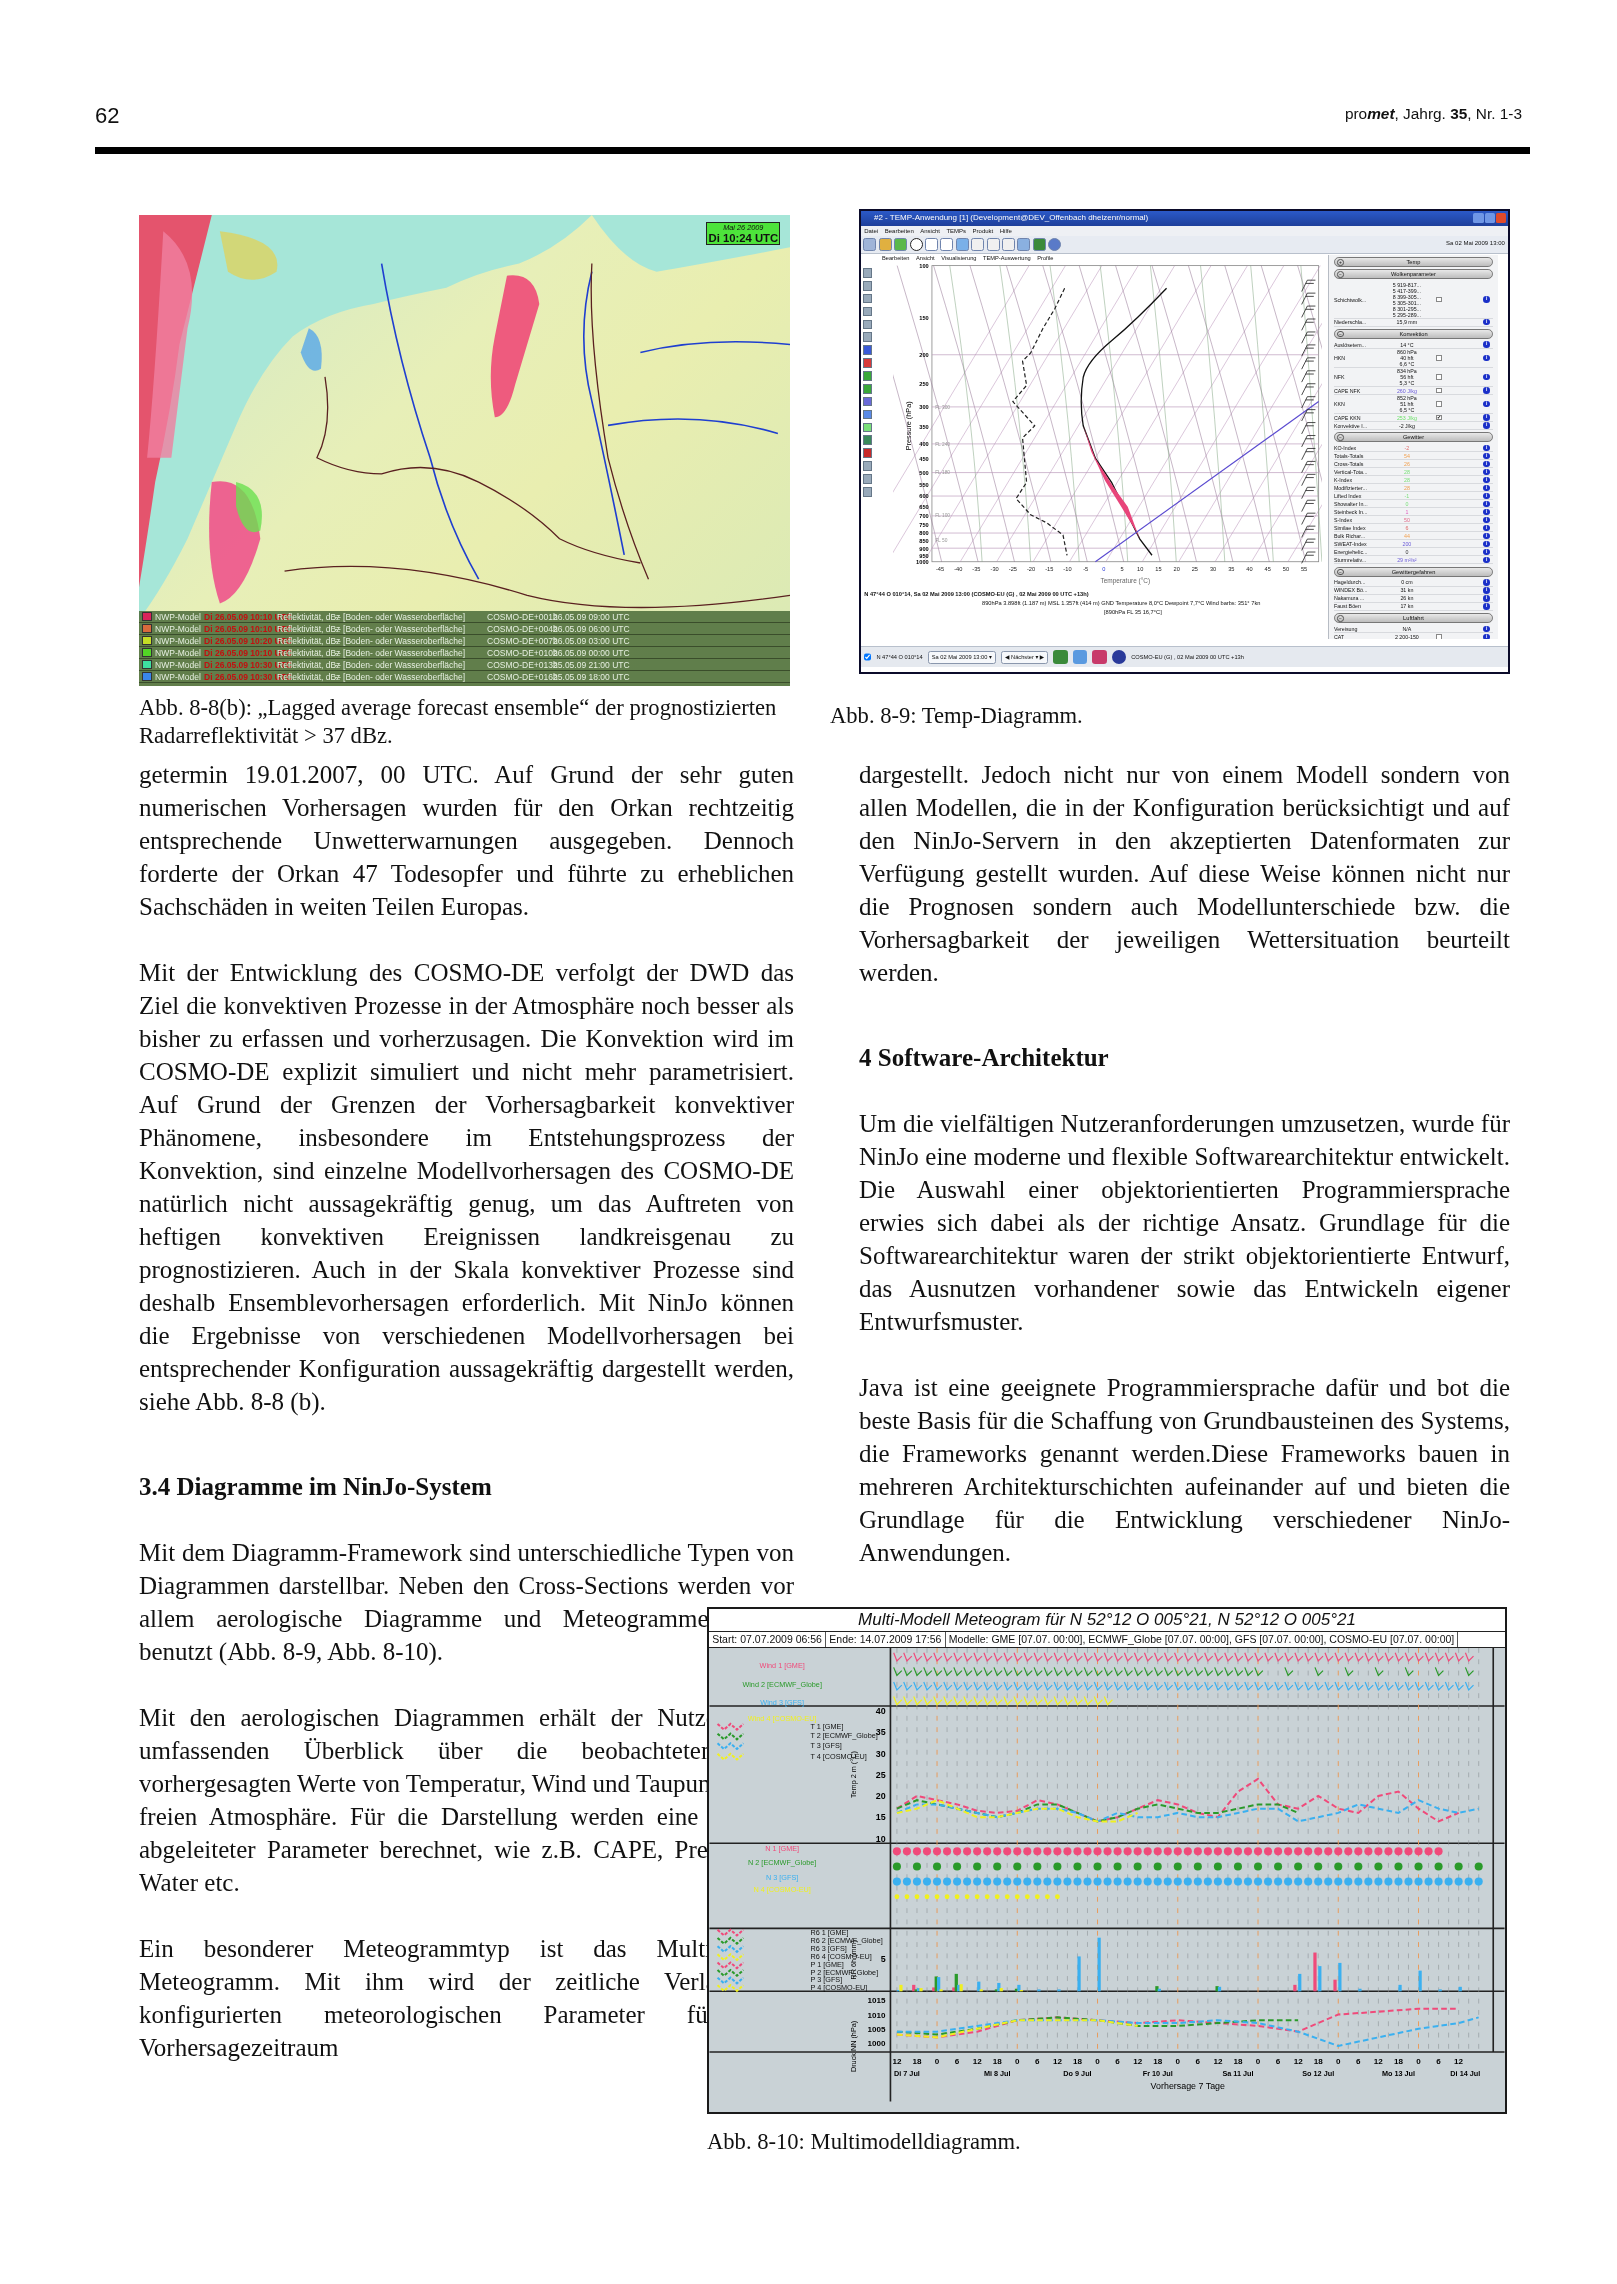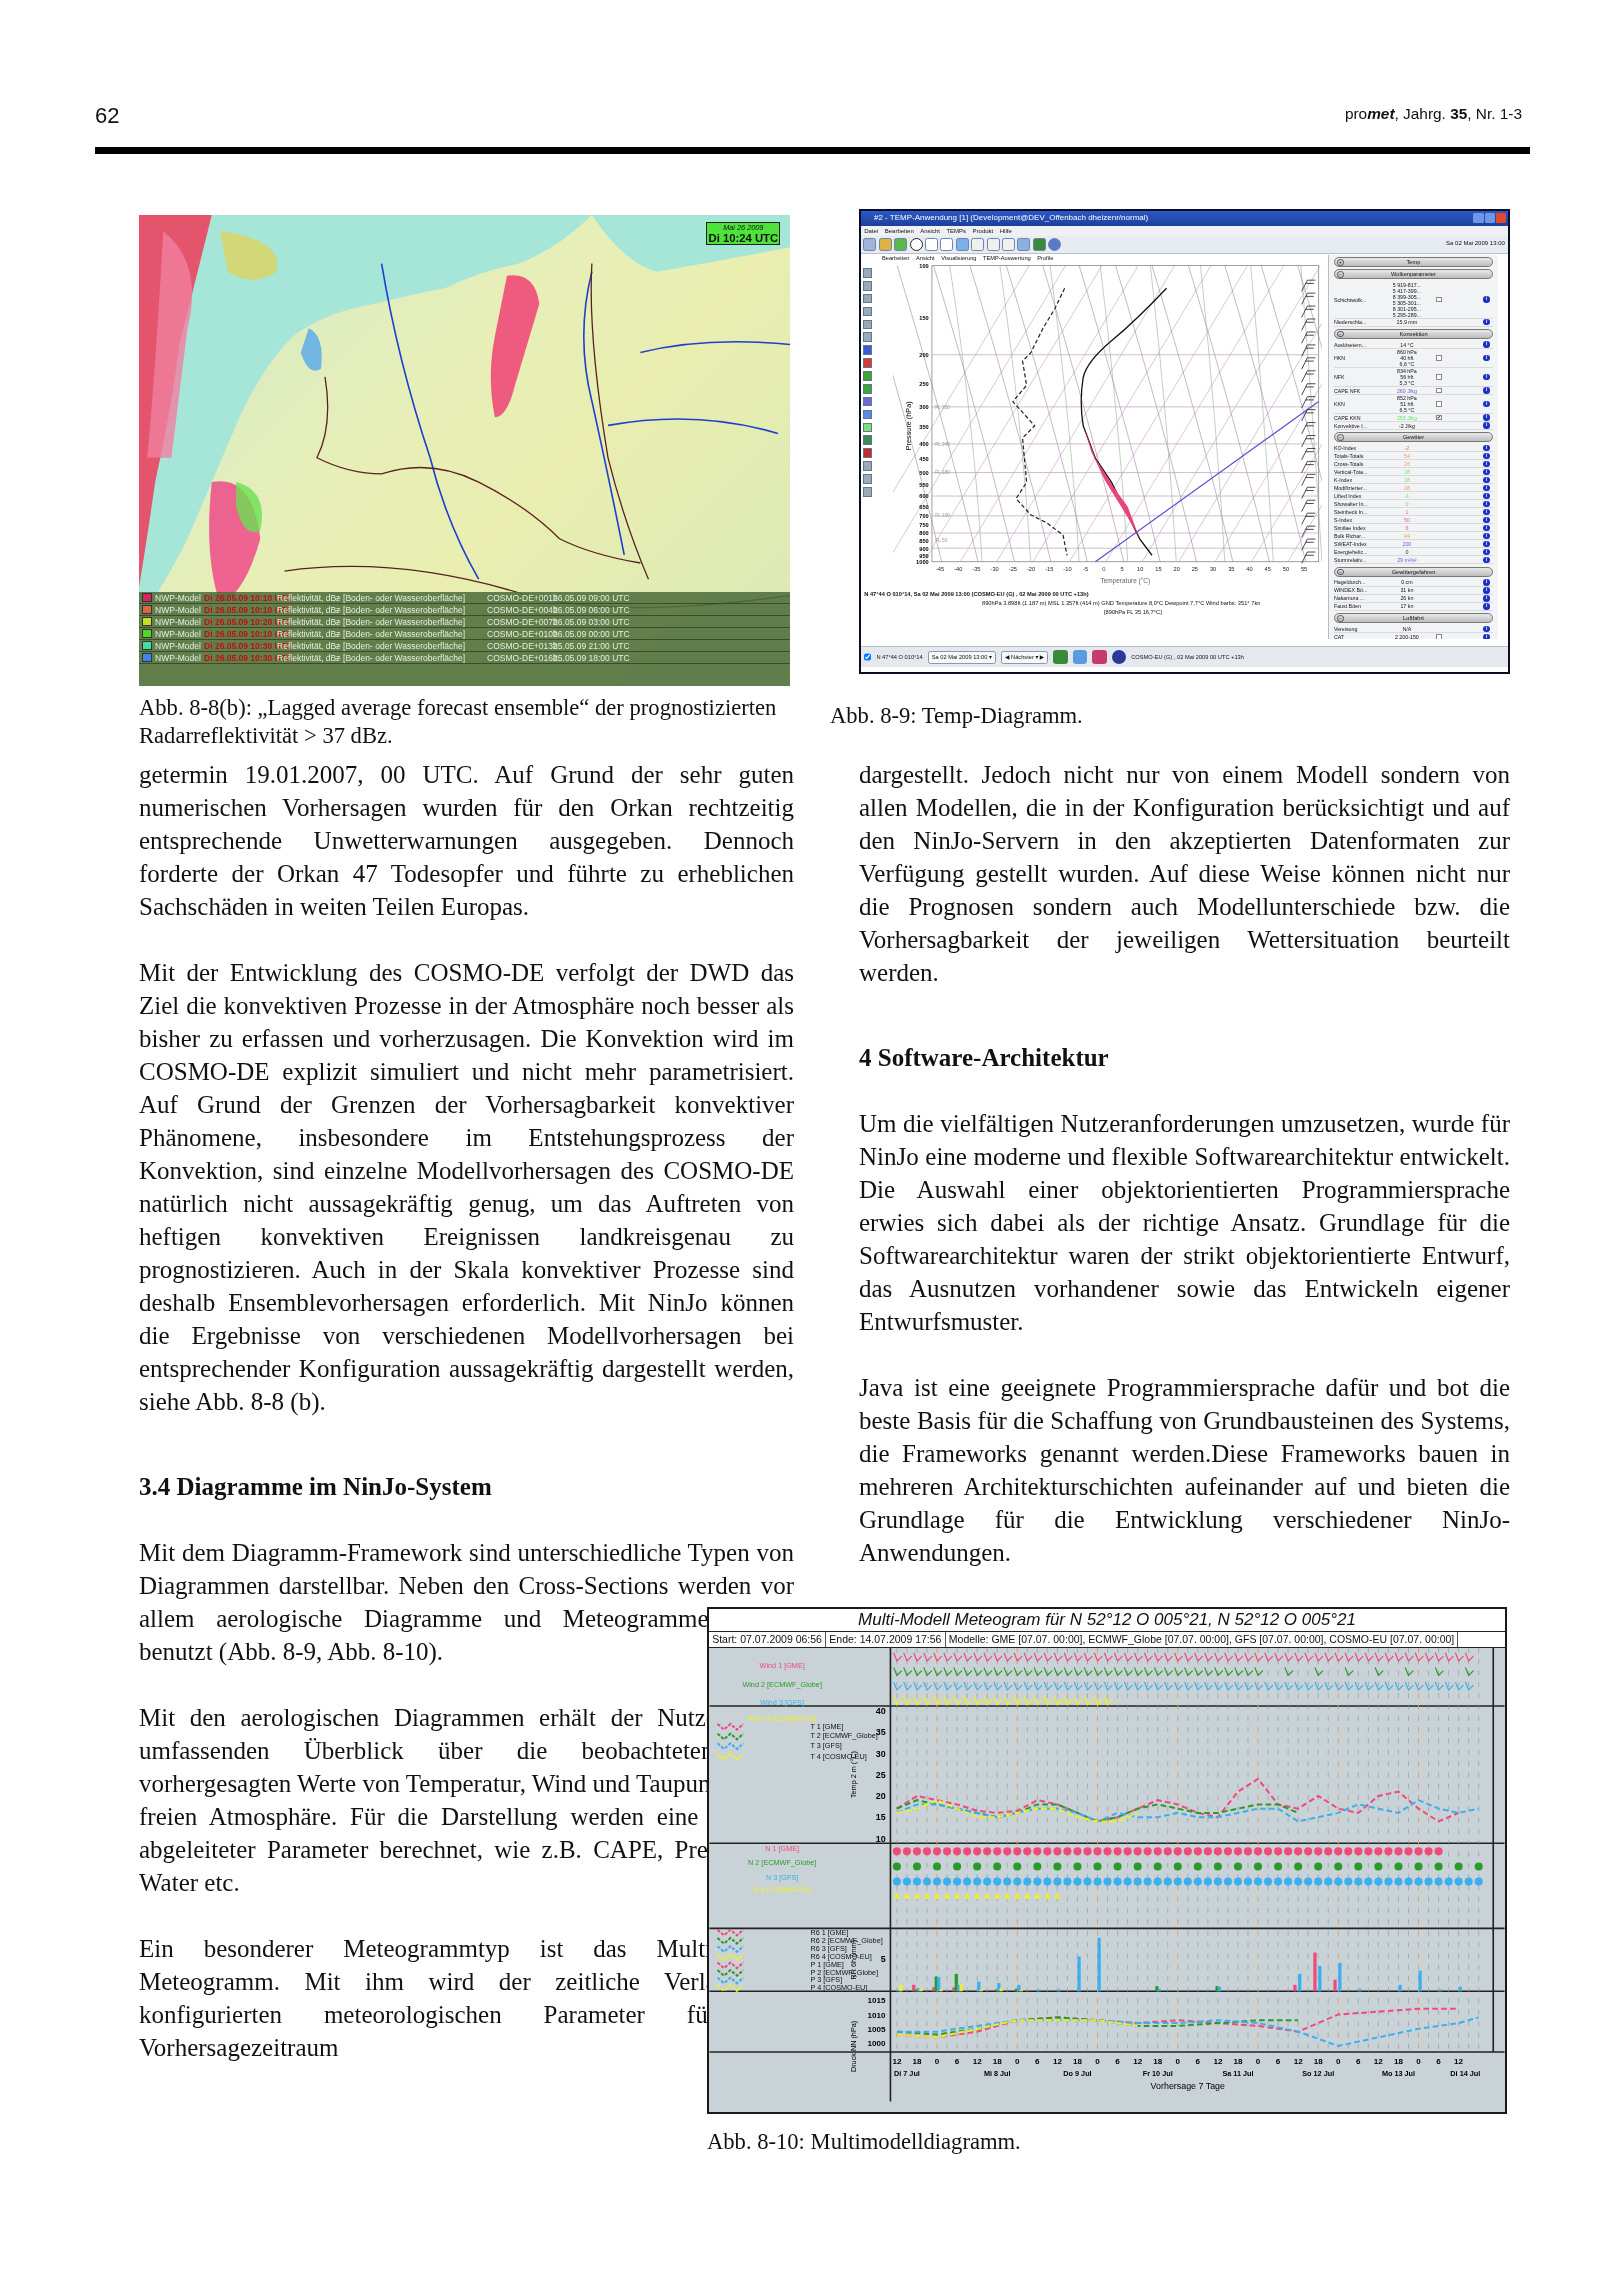--- a/index.html
+++ b/index.html
@@ -14,21 +14,21 @@
   .col { position: absolute; font-size: 25px; line-height: 33px; text-align: justify; }
   .col p { margin-bottom: 33px; }
   .col h2 { font-size: 25px; font-weight: bold; margin-bottom: 33px; }
   .caption { position: absolute; font-size: 22.6px; line-height: 27.5px; }
   
   #fig-map { left: 139px; top: 209px; width: 651px; height: 471px; overflow: hidden; background: linear-gradient(135deg,#cfe8c8 0%,#e7efb8 40%,#e9eeb0 60%,#d9e9b5 100%); margin-top: 6px; }
   #map-sea { left: 0; top: 0; width: 100%; height: 100%; }
   #map-time { right: 9.7px; top: 6.5px; width: 74px; background: #4de33b; border: 1.6px solid #222; text-align: center; font-family: "Liberation Sans", sans-serif; }
   #map-time .d { font-size: 7.3px; font-style: italic; }
   #map-time .t { font-size: 11.3px; font-weight: bold; text-align: center; }
-  #map-legend { left: 0; bottom: 0; width: 100%; height: 94px; background: rgba(78,110,60,0.88); font-family: "Liberation Sans", sans-serif; font-size: 8.5px; color: #e6efe0; }
+  #map-legend { left: 0; bottom: 0; width: 100%; height: 75px; background: rgba(78,110,60,0.88); font-family: "Liberation Sans", sans-serif; font-size: 8.5px; color: #e6efe0; }
   .leg-row { display: flex; height: 12px; align-items: center; border-bottom: 0.8px solid #3a4d2b; white-space: nowrap; }
   .leg-sw { width: 9.7px; height: 9px; margin: 0 3.2px 0 3.2px; border: 0.8px solid #333; }
   .leg-model { width: 49px; }
   .leg-date { width: 73px; color: #c21010; font-weight: bold; }
   .leg-param { width: 58px; }
   .leg-layer { width: 152px; }
   .leg-fc { width: 66px; }
   
   #fig-temp { left: 859px; top: 209px; width: 651px; height: 465px; background: #fff; border: 2.4px solid #0b0b2a; font-family: "Liberation Sans", sans-serif; overflow: hidden; padding-left: 24px; }
   #win-title { left: 0; top: 0; width: 100%; height: 14.6px; background: linear-gradient(#2b59c8,#1e3f9a); color: #fff; font-size: 8px; line-height: 14.6px; padding-left: 13px; }

